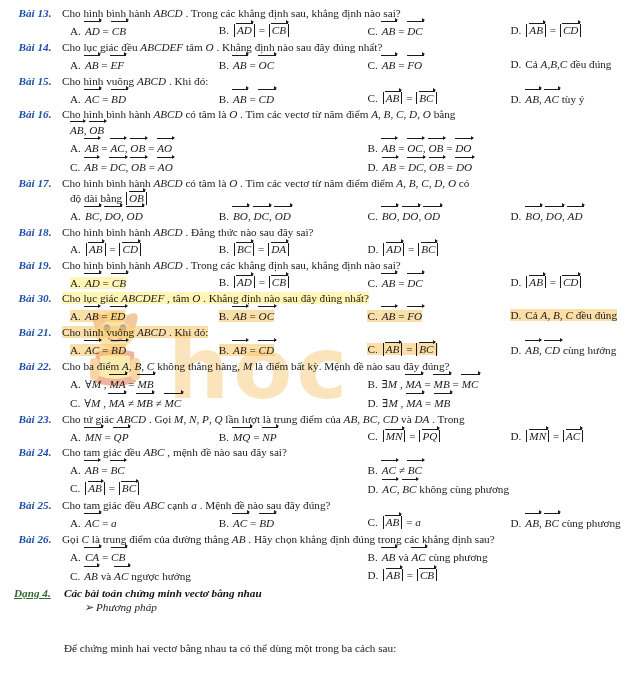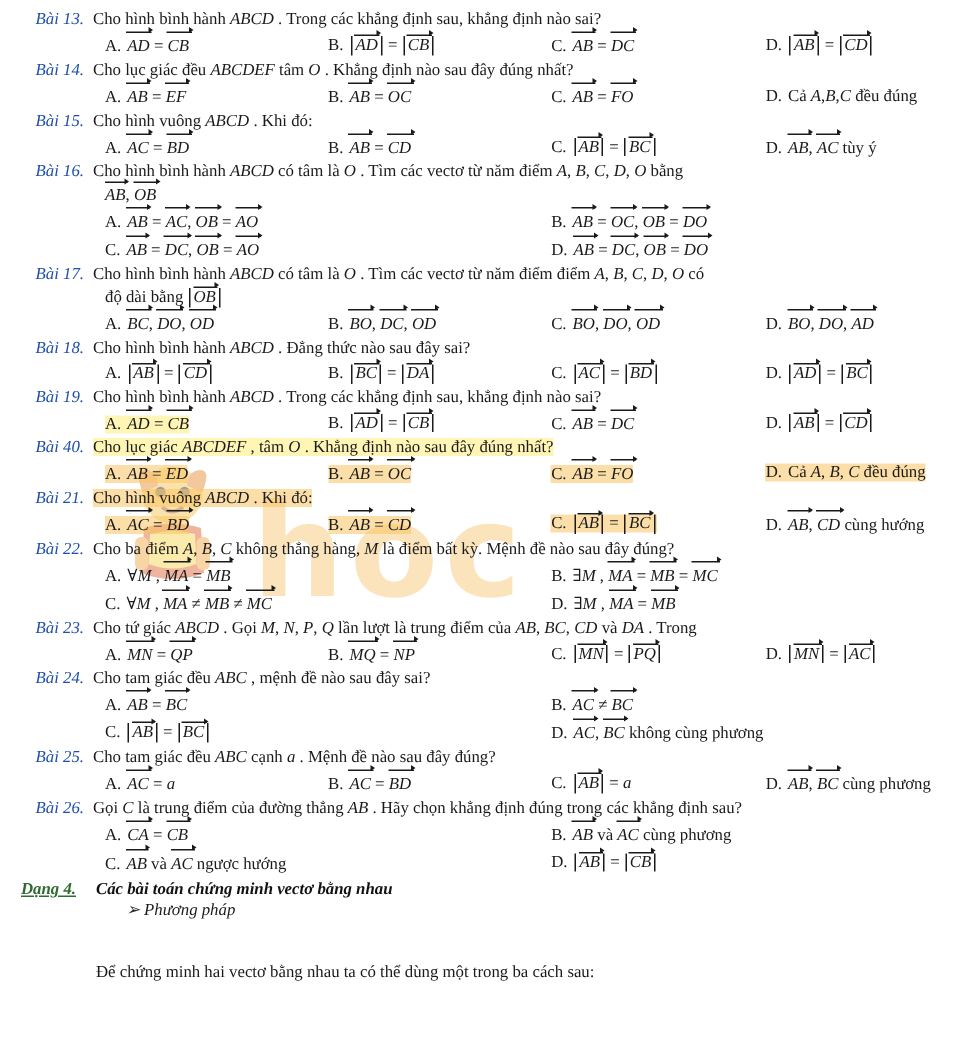--- a/index.html
+++ b/index.html
@@ -56,26 +56,26 @@
 
   .prob {
     display: flex;
     align-items: flex-start;
     font-size: 11.2px;
     line-height: 1.32;
   }
   .prob-num {
     flex: 0 0 auto;
     width: 50px;
-    text-align: right;
+    text-align: center;
     padding-left: 8px;
     box-sizing: border-box;
     color: #1f4fa8;
     font-style: italic;
-    font-weight: normal;
+    font-weight: bold;
     font-size: 11.2px;
     white-space: nowrap;
   }
   .prob-body {
     flex: 1 1 auto;
     padding-left: 6px;
     box-sizing: border-box;
   }
   .stem {
     display: block;
@@ -281,39 +281,38 @@
           </div>
         </div>
       </div>
       <div class="prob">
         <div class="prob-num">Bài 18.</div>
         <div class="prob-body">
           <div class="stem"><span class="">Cho hình bình hành <span class="mi">ABCD</span> . Đẳng thức nào sau đây sai?</span></div>
           <div class="opts opts-4 ind">
             <div class="opt"><span class=""><span class="lab">A.</span><span class="abs"><span class="vec">AB</span></span> <span>=</span> <span class="abs"><span class="vec">CD</span></span></span></div>
             <div class="opt"><span class=""><span class="lab">B.</span><span class="abs"><span class="vec">BC</span></span> <span>=</span> <span class="abs"><span class="vec">DA</span></span></span></div>
-            <div class="opt"><span class=""><span class="lab">C.</span><span class="abs"><span class="vec">AC</span></span> <span>=</span> <span class="abs"><span class="vec">BD</span></span></span></div>
             <div class="opt"><span class=""><span class="lab">D.</span><span class="abs"><span class="vec">AD</span></span> <span>=</span> <span class="abs"><span class="vec">BC</span></span></span></div>
           </div>
         </div>
       </div>
       <div class="prob">
         <div class="prob-num">Bài 19.</div>
         <div class="prob-body">
           <div class="stem"><span class="">Cho hình bình hành <span class="mi">ABCD</span> . Trong các khẳng định sau, khẳng định nào sai?</span></div>
           <div class="opts opts-4 ind">
             <div class="opt"><span class="hl-y"><span class="lab">A.</span><span class="vec">AD</span> <span>=</span> <span class="vec">CB</span></span></div>
             <div class="opt"><span class=""><span class="lab">B.</span><span class="abs"><span class="vec">AD</span></span> <span>=</span> <span class="abs"><span class="vec">CB</span></span></span></div>
             <div class="opt"><span class=""><span class="lab">C.</span><span class="vec">AB</span> <span>=</span> <span class="vec">DC</span></span></div>
             <div class="opt"><span class=""><span class="lab">D.</span><span class="abs"><span class="vec">AB</span></span> <span>=</span> <span class="abs"><span class="vec">CD</span></span></span></div>
           </div>
         </div>
       </div>
       <div class="prob">
-        <div class="prob-num">Bài 40.</div>
+        <div class="prob-num">Bài 30.</div>
         <div class="prob-body">
           <div class="stem"><span class="hl-y">Cho lục giác <span class="mi">ABCDEF</span> , tâm <span class="mi">O</span> . Khẳng định nào sau đây đúng nhất?</span></div>
           <div class="opts opts-4 ind">
             <div class="opt"><span class="hl-o"><span class="lab">A.</span><span class="vec">AB</span> <span>=</span> <span class="vec">ED</span></span></div>
             <div class="opt"><span class="hl-o"><span class="lab">B.</span><span class="vec">AB</span> <span>=</span> <span class="vec">OC</span></span></div>
             <div class="opt"><span class="hl-o"><span class="lab">C.</span><span class="vec">AB</span> <span>=</span> <span class="vec">FO</span></span></div>
             <div class="opt"><span class="hl-o"><span class="lab">D.</span><span>Cả</span> <span class="mi">A</span>, <span class="mi">B</span>, <span class="mi">C</span> <span>đều</span> <span>đúng</span></span></div>
           </div>
         </div>
       </div>

